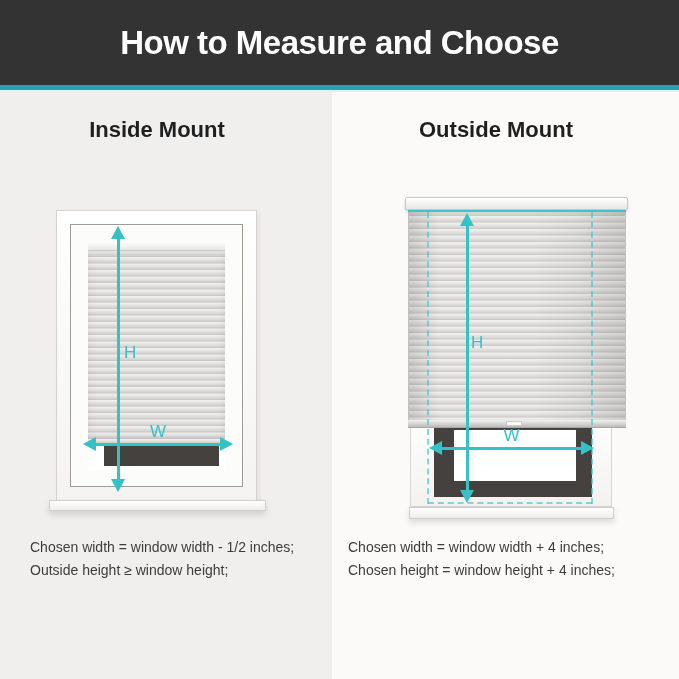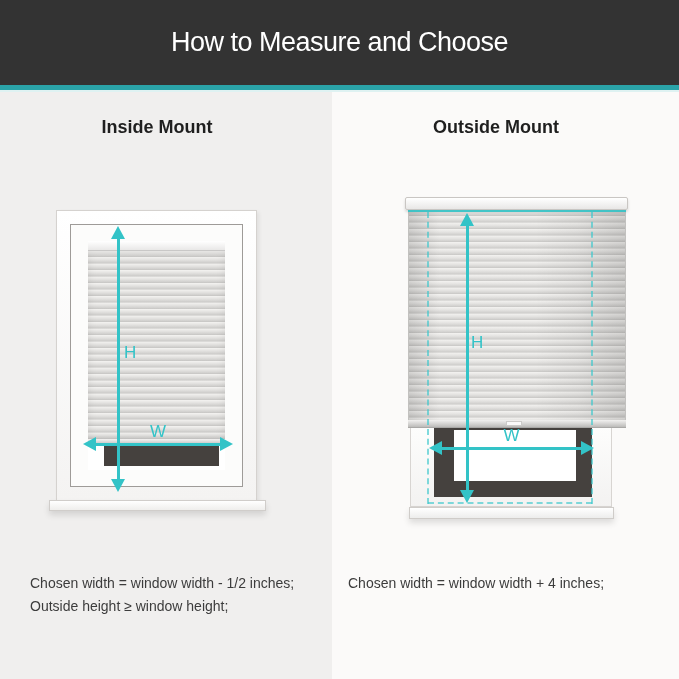--- a/index.html
+++ b/index.html
@@ -10,29 +10,29 @@
     --panel-right:#fbfaf9;
     --ink:#3c3c3c;
     --dark-jamb:#45413e;
   }
   *{margin:0;padding:0;box-sizing:border-box;}
   body{font-family:"Liberation Sans","DejaVu Sans",sans-serif;background:#fff;}
   .poster{position:relative;width:679px;height:679px;overflow:hidden;background:#fff;}
 
   
   .header{position:absolute;left:0;top:0;width:679px;height:85px;background:var(--header-bg);}
-  .header h1{width:100%;text-align:center;line-height:85px;color:#fff;font-size:27px;font-weight:normal;letter-spacing:-.5px;}
+  .header h1{width:100%;text-align:center;line-height:85px;color:#fff;font-size:33px;font-weight:bold;letter-spacing:-.5px;}
   .accent-stripe{position:absolute;left:0;top:85px;width:679px;height:5px;background:#2aa3a8;}
   .accent-stripe2{position:absolute;left:0;top:90px;width:679px;height:2px;background:#dff2f2;}
 
   
   .panel-left{position:absolute;left:0;top:92px;width:332px;height:587px;background:var(--panel-left);}
   .panel-right{position:absolute;left:332px;top:92px;width:347px;height:587px;background:var(--panel-right);}
 
-  .panel-title{position:absolute;top:117px;font-size:18px;font-weight:bold;color:#1f1f1f;text-align:center;}
+  .panel-title{position:absolute;top:117px;font-size:22px;font-weight:bold;color:#1f1f1f;text-align:center;}
   .panel-title.inside{left:0;width:314px;}
   .panel-title.outside{left:324px;width:344px;}
 
   
   .l-casing{position:absolute;left:56px;top:210px;width:201px;height:291px;
     background:linear-gradient(180deg,#ffffff,#f4f3f2);border:1px solid #d5d2cf;
     box-shadow:2px 2px 4px rgba(0,0,0,.07);}
   .l-frameline{position:absolute;left:13px;top:13px;right:13px;bottom:13px;
     border:1px solid #9e9b98;background:#fcfcfb;}
   .l-opening{position:absolute;left:17px;top:16px;right:17px;bottom:16px;background:#fff;}
@@ -93,21 +93,21 @@
   .r-varrow{left:460px;top:213px;height:290px;}
   .r-harrow{left:429px;top:441px;width:165px;}
 
   .dim-label{position:absolute;color:var(--accent);font-size:17px;z-index:7;}
   .l-hlabel{left:124px;top:343px;}
   .l-wlabel{left:83px;top:422px;width:150px;text-align:center;}
   .r-hlabel{left:471px;top:333px;}
   .r-wlabel{left:429px;top:426px;width:165px;text-align:center;}
 
   
-  .notes{position:absolute;top:572px;z-index:3;}
+  .notes{position:absolute;top:536px;z-index:3;}
   .notes p{font-size:14px;line-height:22.5px;color:var(--ink);white-space:nowrap;}
   .notes.inside{left:30px;}
   .notes.outside{left:348px;}
 </style>
 </head>
 <body>
 
 <div class="poster">
 
   <div class="header">
@@ -176,15 +176,16 @@
       <div class="shaft"></div>
     </div>
   <div class="dim-label r-wlabel">W</div>
 
   <div class="notes inside">
     <p>Chosen width = window width - 1/2 inches;</p>
     <p>Outside height ≥ window height;</p>
   </div>
   <div class="notes outside">
     <p>Chosen width = window width + 4 inches;</p>
+    <p>Chosen height = window height + 4 inches;</p>
   </div>
 
 </div>
 
 </body></html>

